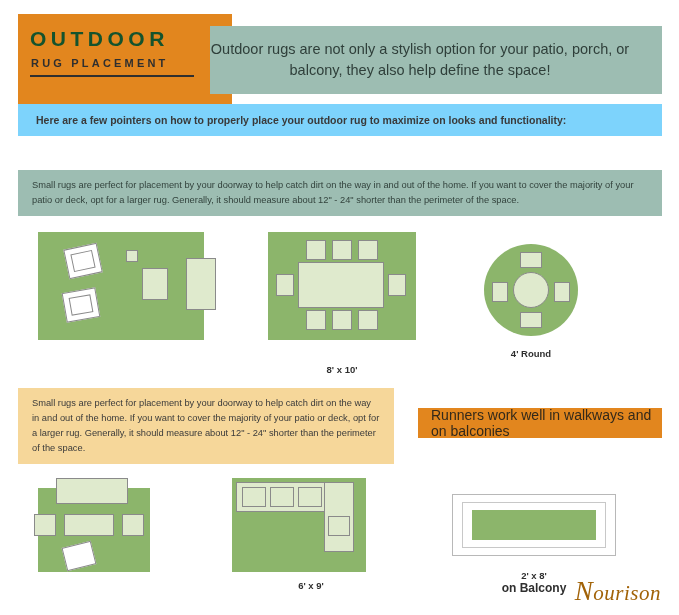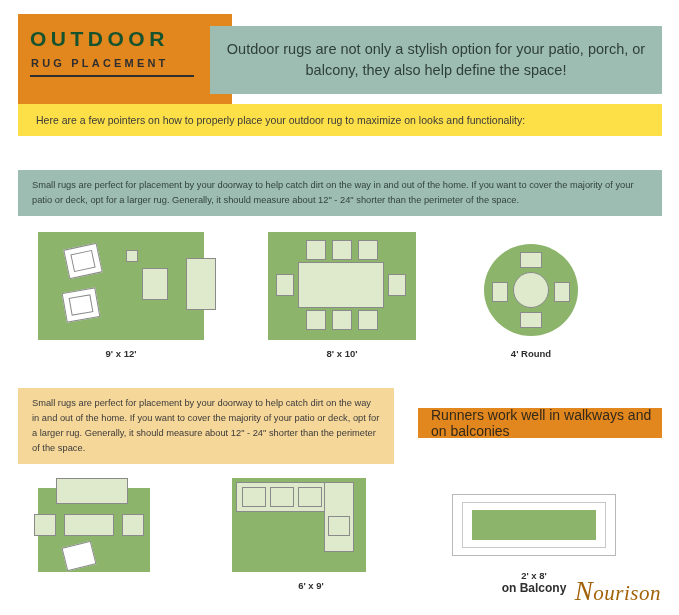--- a/index.html
+++ b/index.html
@@ -59,38 +59,38 @@
   }
   .hdr-teal {
     position: absolute;
     left: 210px;
     top: 26px;
     width: 452px;
     height: 68px;
     background: #9dbdb2;
     display: flex;
     align-items: center;
-    justify-content: center;
   }
   .hdr-teal-text {
     color: #2f3f3a;
     font-size: 14.5px;
     line-height: 21px;
     text-align: center;
     width: 420px;
   }
   .hdr-cream {
     position: absolute;
     left: 18px;
     top: 104px;
     width: 644px;
     height: 32px;
-    background: #fde047;
-    display: flex;
-    align-items: center;
+    background: #7dd3fc;
+    display: flex;
+    align-items: center;
+    font-weight: bold;
   }
   .hdr-cream-text {
     color: #3a3a3a;
     font-size: 10.5px;
     padding-left: 18px;
   }
 
   
   .bar-teal {
     position: absolute;
@@ -224,41 +224,38 @@
     <div class="furn" style="left:104px; top:36px; width:26px; height:32px;"></div>
 
     <div class="furn-white" style="left:28px; top:14px; width:34px; height:30px; transform:rotate(-12deg);"></div>
     <div class="furn-white" style="left:34px; top:20px; width:22px; height:18px; transform:rotate(-12deg);"></div>
 
     <div class="furn-white" style="left:26px; top:58px; width:34px; height:30px; transform:rotate(-10deg);"></div>
     <div class="furn-white" style="left:32px; top:64px; width:22px; height:18px; transform:rotate(-10deg);"></div>
 
     <div class="furn" style="left:88px; top:18px; width:12px; height:12px;"></div>
   </div>
-  <div class="cap" style="left:38px; top:348px; width:166px;">
-    <span>9' x 12'</span>
-  </div>
 
   <div class="fig" style="left:268px; top:232px; width:148px; height:108px;">
     <div class="rug" style="left:0; top:0; width:148px; height:108px;"></div>
 
     <div class="furn" style="left:30px; top:30px; width:86px; height:46px;"></div>
 
     <div class="furn" style="left:38px; top:8px; width:20px; height:20px;"></div>
     <div class="furn" style="left:64px; top:8px; width:20px; height:20px;"></div>
     <div class="furn" style="left:90px; top:8px; width:20px; height:20px;"></div>
 
     <div class="furn" style="left:38px; top:78px; width:20px; height:20px;"></div>
     <div class="furn" style="left:64px; top:78px; width:20px; height:20px;"></div>
     <div class="furn" style="left:90px; top:78px; width:20px; height:20px;"></div>
 
     <div class="furn" style="left:8px; top:42px; width:18px; height:22px;"></div>
     <div class="furn" style="left:120px; top:42px; width:18px; height:22px;"></div>
   </div>
-  <div class="cap" style="left:268px; top:348px; width:148px;">
+  <div class="cap" style="left:268px; top:364px; width:148px;">
     <span>8' x 10'</span>
   </div>
 
   <div class="fig" style="left:484px; top:244px; width:94px; height:92px;">
     <div class="rug" style="left:0; top:0; width:94px; height:92px; border-radius:50%;"></div>
     <div class="furn-round" style="left:29px; top:28px; width:36px; height:36px;"></div>
     <div class="furn" style="left:36px; top:8px; width:22px; height:16px;"></div>
     <div class="furn" style="left:36px; top:68px; width:22px; height:16px;"></div>
     <div class="furn" style="left:8px; top:38px; width:16px; height:20px;"></div>
     <div class="furn" style="left:70px; top:38px; width:16px; height:20px;"></div>

